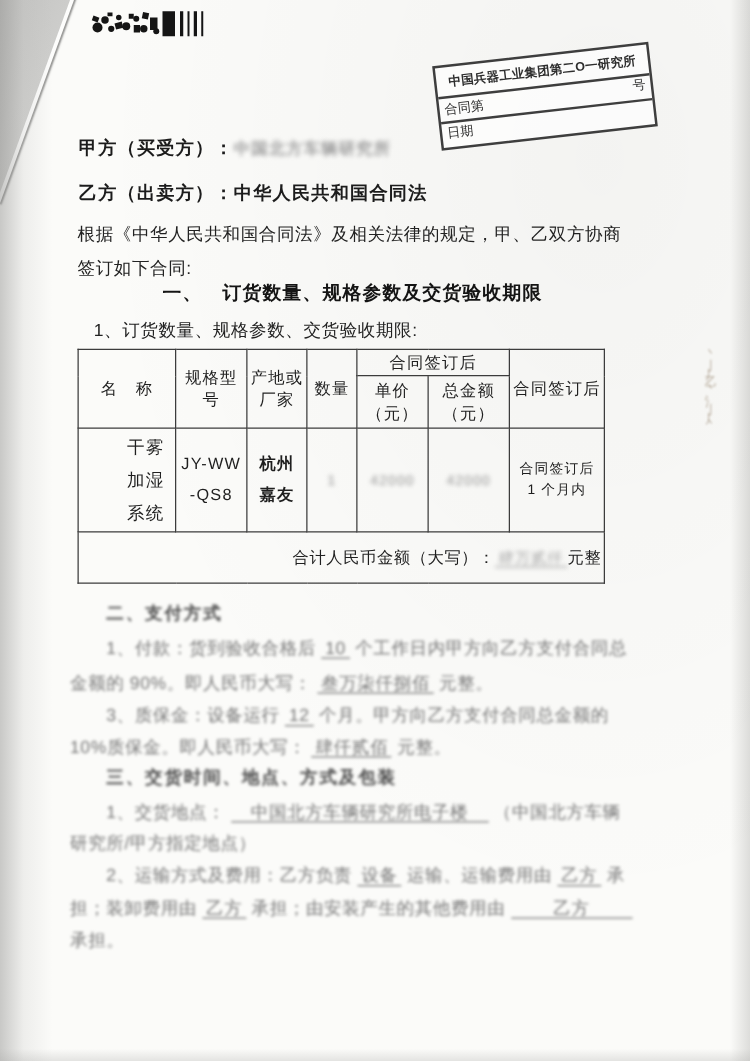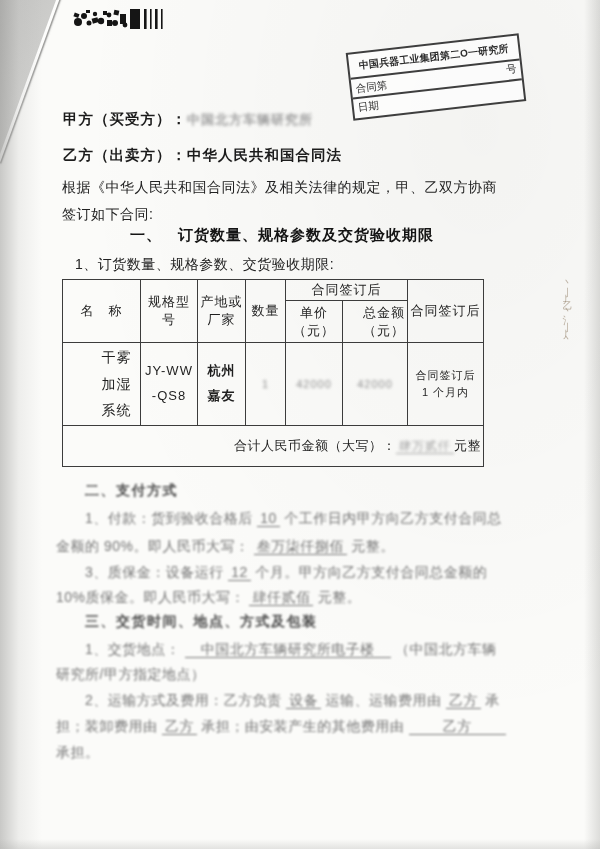--- a/index.html
+++ b/index.html
@@ -135,21 +135,21 @@
         <tr class="grp">
       <th rowspan="2">名　称</th>
       <th rowspan="2" style="white-space:normal;">规格型号</th>
       <th rowspan="2" style="white-space:normal;">产地或厂家</th>
       <th rowspan="2">数量</th>
       <th colspan="2">合同签订后</th>
       <th rowspan="2" style="white-space:normal;">合同签订后</th>
     </tr>
     <tr class="sub">
       <th style="white-space:normal;">单价（元）</th>
-      <th style="white-space:normal;text-align:right;">总金额（元）</th>
+      <th style="white-space:normal;">总金额（元）</th>
     </tr>
     <tr class="bodyrow">
       <td class="two-line" style="font-size:14px;padding-left:32px;">
         <span>干雾加湿</span>
         <span>系统</span>
       </td>
       <td class="two-line">
         <span>JY-WW</span>
         <span>-QS8</span>
       </td>

